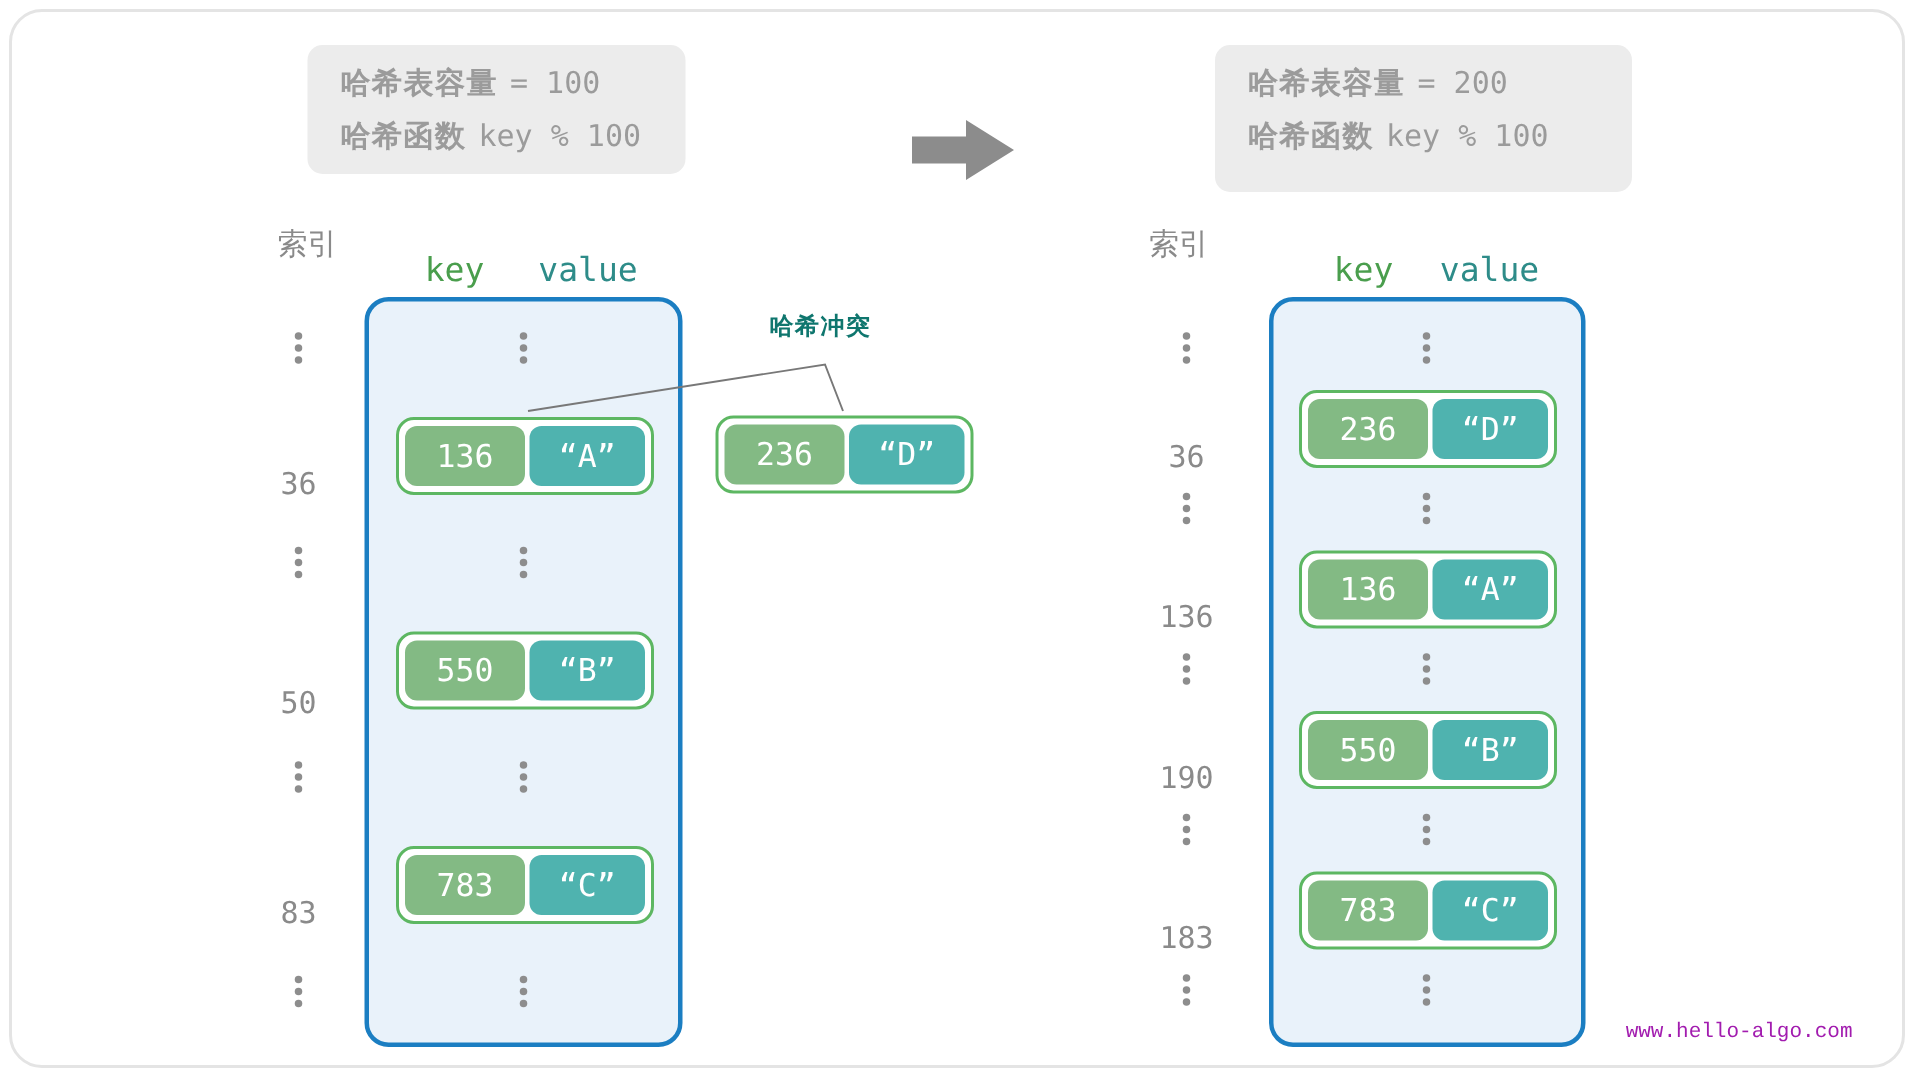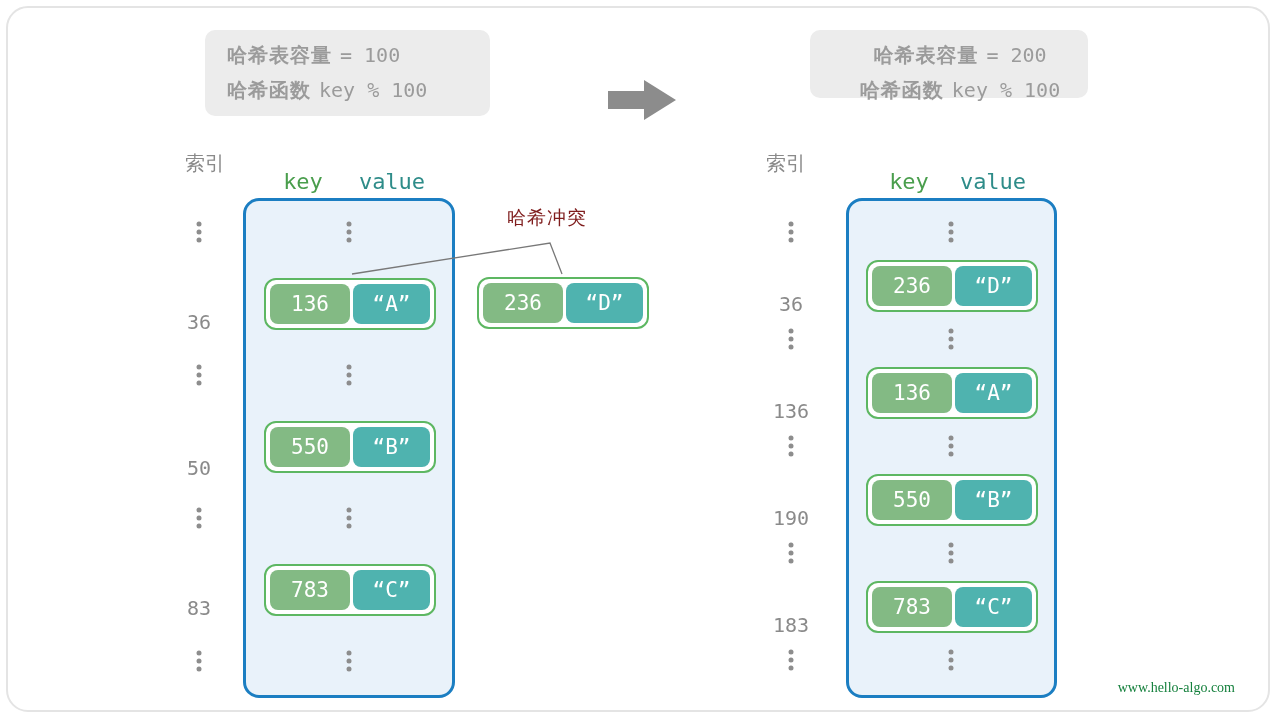--- a/index.html
+++ b/index.html
@@ -31,47 +31,47 @@
         gap:3px;align-items:center;}
   .dots i{width:5px;height:5px;border-radius:50%;background:#8d8d8d;display:block;}
 
   .pair{position:absolute;transform:translate(-50%,-50%);display:flex;gap:3px;padding:4px;
         background:#ffffff;border:2px solid #5db762;border-radius:12px;box-sizing:content-box;}
   .pill{height:40px;border-radius:8px;color:#ffffff;font-family:"DejaVu Sans Mono","Liberation Mono",monospace;
         font-size:21px;display:flex;align-items:center;justify-content:center;}
   .pill.key{width:80px;background:#83ba84;}
   .pill.val{width:77px;background:#4fb3af;}
 
-  .collision-label{position:absolute;transform:translate(-50%,-50%);color:#7f1d1d;
-                   font-size:19px;font-weight:normal;letter-spacing:1px;white-space:nowrap;}
-
-  .watermark{position:absolute;right:45px;bottom:24px;font-size:14px;color:#15803d;
-             font-family:Liberation Serif, serif;}
+  .collision-label{position:absolute;transform:translate(-50%,-50%);color:#0f766e;
+                   font-size:16px;font-weight:bold;letter-spacing:1px;white-space:nowrap;}
+
+  .watermark{position:absolute;right:45px;bottom:24px;font-size:14px;color:#a21caf;
+             font-family:Liberation Mono, monospace;}
   svg.overlay{position:absolute;left:0;top:0;pointer-events:none;}
 </style>
 </head>
 <body>
 
 <div id="stage">
   <div class="card"></div>
 
-  <div class="info" style="left:205px;top:30px;width:285px;height:86px;">
+  <div class="info" style="left:205px;top:30px;width:252px;height:86px;">
     <div class="line">
       <span class="lbl">哈希表容量</span><span class="val">= 100</span>
     </div>
     <div class="line">
       <span class="lbl">哈希函数</span><span class="val">key % 100</span>
     </div>
   </div>
 
   <svg class="overlay" width="1280" height="720">
     <polygon points="608,91 644,91 644,80 676,100 644,120 644,109 608,109" fill="#8c8c8c"></polygon>
   </svg>
 
-  <div class="info" style="left:810px;top:30px;width:278px;height:68px;text-align:center;">
+  <div class="info" style="left:810px;top:30px;width:278px;height:98px;">
     <div class="line">
       <span class="lbl">哈希表容量</span><span class="val">= 200</span>
     </div>
     <div class="line">
       <span class="lbl">哈希函数</span><span class="val">key % 100</span>
     </div>
   </div>
 
   <div class="hdr" style="left:205px;top:163px;">索引</div>
   <div class="hdr hdr-key mono" style="left:303px;top:163px;">key</div>

